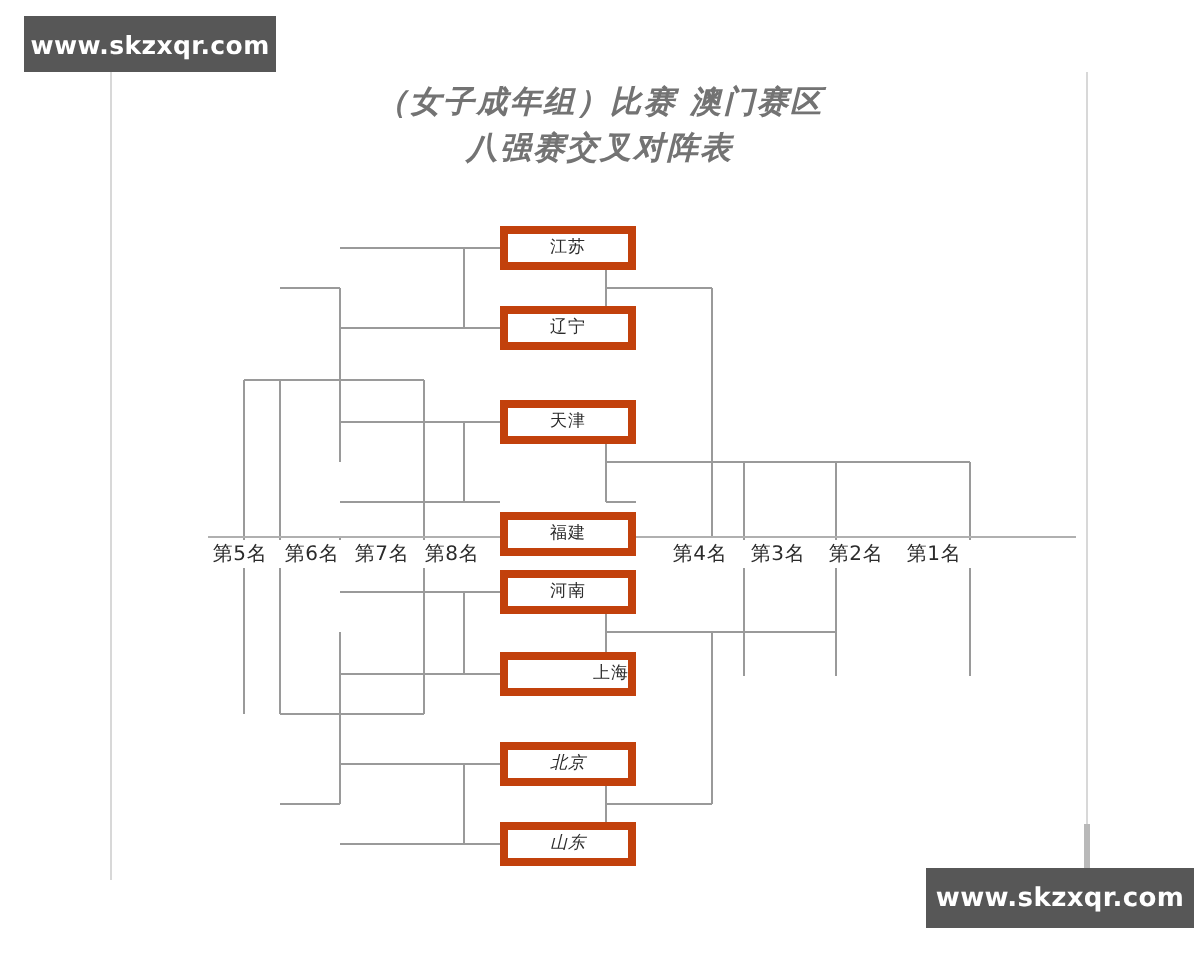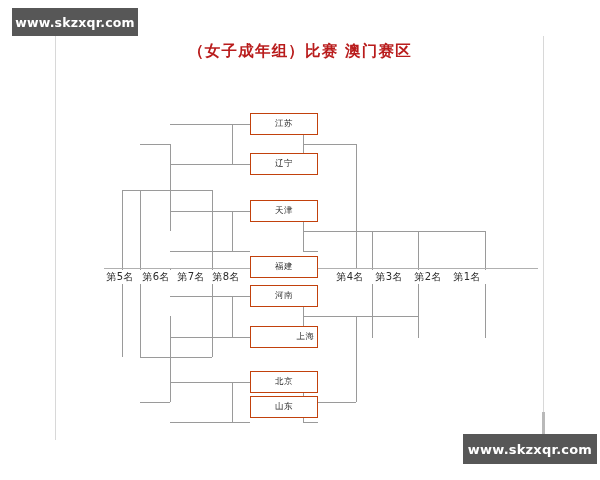--- a/index.html
+++ b/index.html
@@ -61,21 +61,22 @@
     background: #b9b9b9;
   }
 
   
   #title-block {
     position: absolute;
     left: 0;
     top: 40px;
     width: 600px;
     text-align: center;
-    color: #b91c1c;
+    color: #737373;
+    font-style: italic;
   }
   .title-line {
     font-family: "DejaVu Sans", "Liberation Sans", sans-serif;
     font-size: 15.5px;
     font-weight: bold;
     line-height: 23px;
     letter-spacing: 1.2px;
   }
 
   
@@ -85,21 +86,21 @@
     top: 0;
     width: 600px;
     height: 480px;
   }
 
   
   .team-box {
     position: absolute;
     width: 68px;
     height: 22px;
-    border: 1px solid #c2410c;
+    border: 4px solid #c2410c;
     background: #ffffff;
     display: flex;
     align-items: center;
     justify-content: center;
     box-sizing: border-box;
     z-index: 4;
   }
   .team-label {
     font-family: "DejaVu Sans", "Liberation Sans", sans-serif;
     font-size: 8.5px;
@@ -136,20 +137,21 @@
 <body>
 
 <div id="page">
 
   <div class="margin-line" id="margin-left"></div>
   <div class="margin-line" id="margin-right"></div>
   <div id="margin-right-tick"></div>
 
   <div id="title-block">
     <div class="title-line">（女子成年组）比赛  澳门赛区</div>
+    <div class="title-line">八强赛交叉对阵表</div>
   </div>
 
   <svg id="bracket" viewBox="0 0 600 480" xmlns="http://www.w3.org/2000/svg">
     <g stroke="#9a9a9a" stroke-width="1" fill="none" shape-rendering="crispEdges">
 
       <line x1="232" y1="124" x2="250" y2="124"></line>
       <line x1="232" y1="164" x2="250" y2="164"></line>
       <line x1="232" y1="211" x2="250" y2="211"></line>
       <line x1="232" y1="251" x2="250" y2="251"></line>
       <line x1="232" y1="296" x2="250" y2="296"></line>
@@ -252,23 +254,23 @@
   </div>
   <div class="team-box" style="left:250px; top:256px;">
     <span class="team-label">福建</span>
   </div>
   <div class="team-box" style="left:250px; top:285px;">
     <span class="team-label">河南</span>
   </div>
   <div class="team-box" style="left:250px; top:326px;padding-left:43px;">
     <span class="team-label">上海</span>
   </div>
-  <div class="team-box" style="left:250px; top:371px;">
+  <div class="team-box" style="left:250px; top:371px;font-style:italic;">
     <span class="team-label">北京</span>
   </div>
-  <div class="team-box" style="left:250px; top:396px;">
+  <div class="team-box" style="left:250px; top:411px;font-style:italic;">
     <span class="team-label">山东</span>
   </div>
 
   <div class="watermark" id="wm-top">www.skzxqr.com</div>
   <div class="watermark" id="wm-bottom">www.skzxqr.com</div>
 
 </div>
 
 </body></html>

